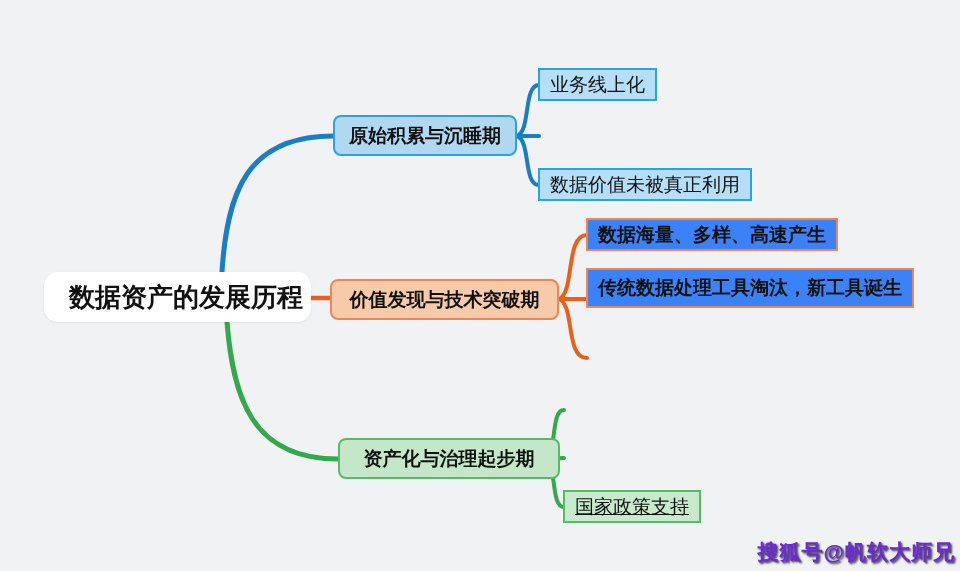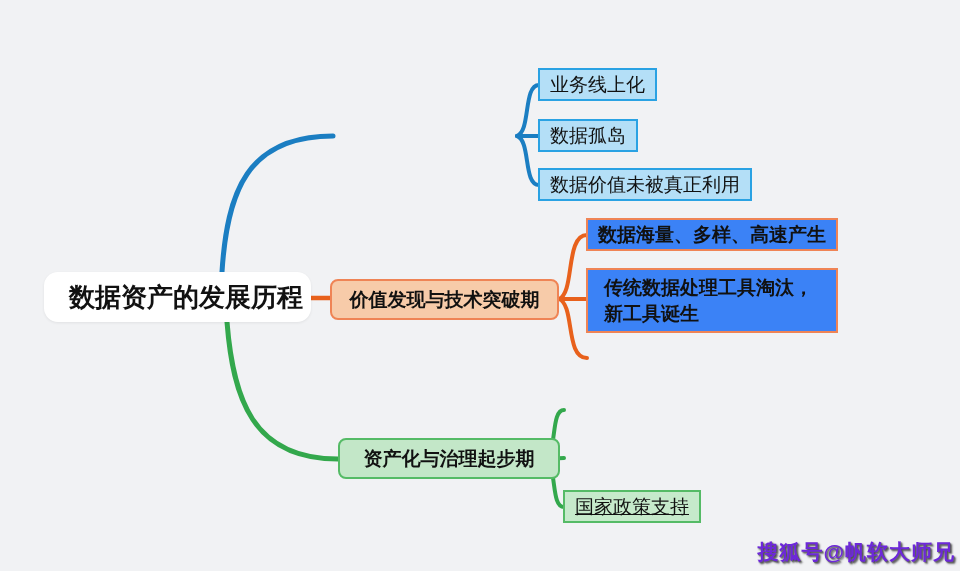--- a/index.html
+++ b/index.html
@@ -66,22 +66,22 @@
     padding: 0 10px;
     font-size: 19px;
     font-weight: normal;
   }
   .node.child.c-blue   { background: #b4dff7; border-color: #2aa2e3; }
   .node.child.c-orange { background: #3b82f6; border-color: #ef8455; font-weight: bold; }
   .node.child.c-green  { background: #c6eacb; border-color: #55bb66; }
   .node.child.wrap {
     white-space: normal;
     height: auto;
-    width: 252px;
-    padding: 5px 16px;
+    width: 328px;
+    padding: 5px 10px;
     line-height: 1.35;
   }
   
   .pos-b1c1 { left: 538px; top: 68px;  }
   .pos-b1c2 { left: 538px; top: 119px; }
   .pos-b1c3 { left: 538px; top: 168px; }
   
   .pos-b2c1 { left: 586px; top: 218px; }
   .pos-b2c2 { left: 586px; top: 268px; }
   .pos-b2c3 { left: 586px; top: 341px; }
@@ -120,22 +120,22 @@
     <path d="M 559,299 L 587,299" stroke-width="4" stroke="#e8611c"></path>
     <path d="M 559,299 C 575,305 565,358 587,358" stroke-width="4" stroke="#e8611c"></path>
 
     <path d="M 544,459 C 558,454 550,410 564,410" stroke-width="4" stroke="#33a84c"></path>
     <path d="M 544,459 L 564,458" stroke-width="4" stroke="#33a84c"></path>
     <path d="M 544,459 C 558,464 550,507 564,507" stroke-width="4" stroke="#33a84c"></path>
   </svg>
 
   <div class="node root">数据资产的发展历程</div>
 
+  <div class="node branch b-blue">原始积累与沉睡期</div>
   <div class="node child c-blue pos-b1c1">业务线上化</div>
-  <div class="node child c-blue pos-b1c2">数据孤岛</div>
   <div class="node child c-blue pos-b1c3">数据价值未被真正利用</div>
 
   <div class="node branch b-orange">价值发现与技术突破期</div>
   <div class="node child c-orange pos-b2c1">数据海量、多样、高速产生</div>
   <div class="node child c-orange wrap pos-b2c2">传统数据处理工具淘汰，新工具诞生</div>
 
   <div class="node branch b-green">资产化与治理起步期</div>
   <div class="node child c-green pos-b3c3">国家政策支持</div>
 
   <div class="watermark">搜狐号@帆软大师兄</div>

